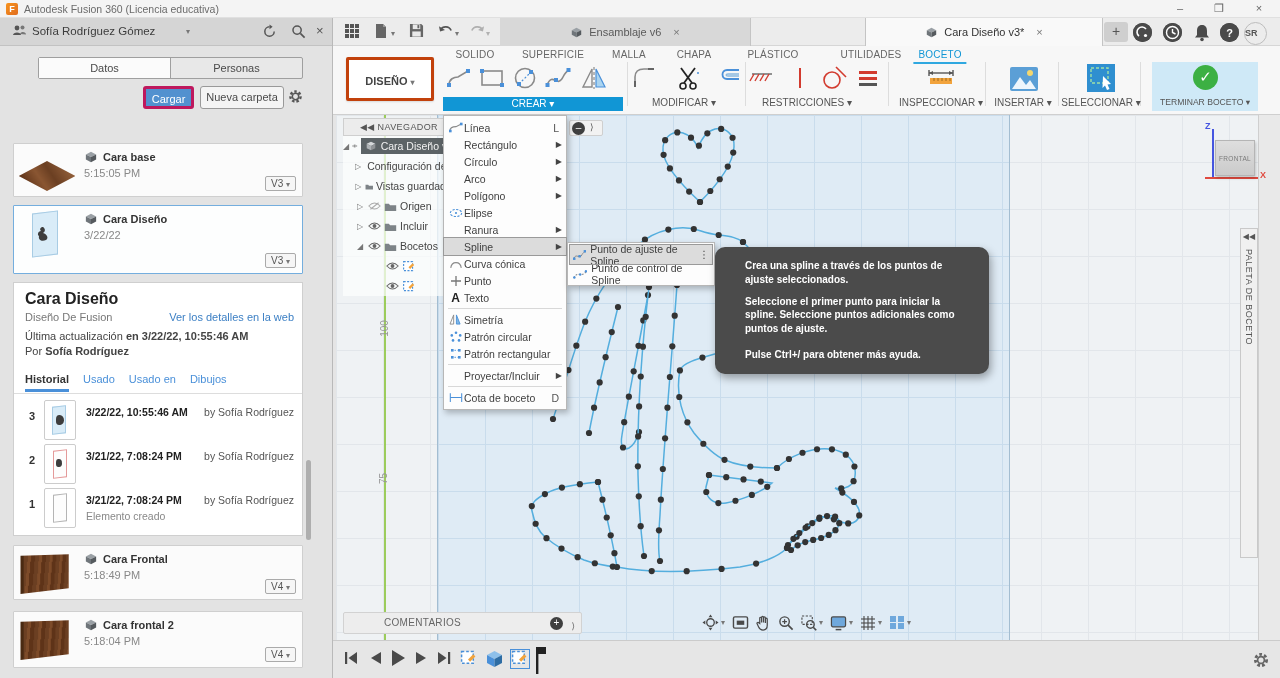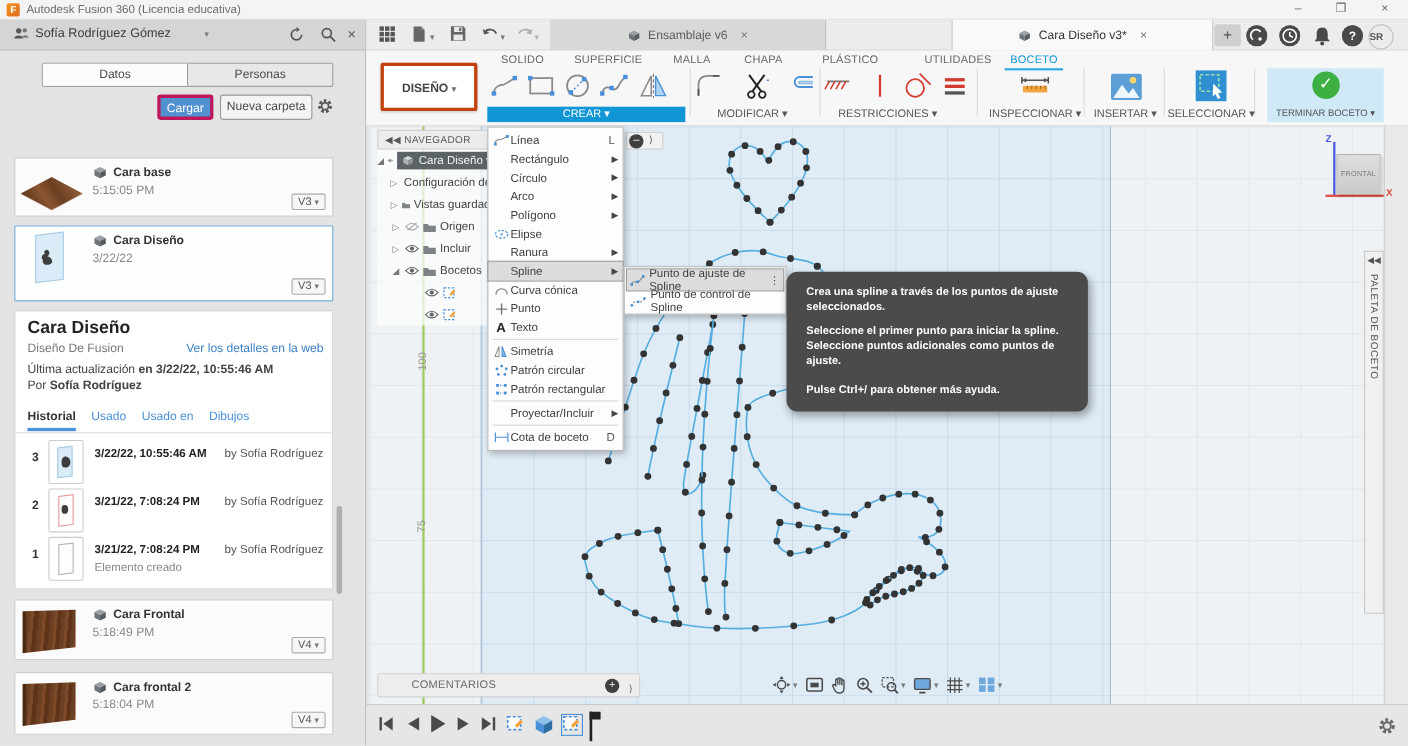--- a/index.html
+++ b/index.html
@@ -89,34 +89,34 @@
 #bluezone{position:absolute;left:101px;top:0;width:573px;height:525px;background:#dfebf5;background-image:linear-gradient(#c9dcec 1px,transparent 1px),linear-gradient(90deg,#c9dcec 1px,transparent 1px);background-size:47px 47px;border-left:1px solid #a3bdd1;border-right:1px solid #a3bdd1}
 #dock{position:absolute;left:922px;top:0;width:22px;height:525px;background:#e9e9e9;border-left:1px solid #cfcfcf}
 #palette{position:absolute;left:904px;top:113px;width:18px;height:330px;background:#f0f0f0;border:1px solid #c9c9c9}
 #palette .coll{text-align:center;color:#555;font-size:8px;padding-top:3px}
 #palette .vtxt{writing-mode:vertical-rl;font-size:9px;color:#555;letter-spacing:.5px;margin:8px auto 0;height:280px}
 #gaxis{position:absolute;left:48px;top:0;width:2px;height:525px;background:#8dc63f;opacity:.85}
 .rlabel{position:absolute;color:#979797;font-size:10px;transform:rotate(-90deg)}
 #sketch-svg{position:absolute;left:0;top:0;width:944px;height:525px}
 
 #navpanel{position:absolute;left:7px;top:3px;width:114px}
-#nav-head{height:18px;background:#ececec;border:1px solid #cfcfcf;color:#555;font-size:9px;letter-spacing:.4px;line-height:16px;padding-left:6px}
+#nav-head{height:18px;background:#ececec;border:1px solid #cfcfcf;color:#555;font-size:9px;letter-spacing:.4px;line-height:16px;padding-left:16px}
 .nrow{height:20px;display:flex;align-items:center;gap:3px;background:rgba(252,253,254,.72);font-size:10.5px;color:#444;white-space:nowrap;overflow:hidden}
 .nrow .sel{background:#5c6366;color:#f2f2f2;display:flex;align-items:center;gap:4px;padding:2px 4px;flex:1}
 .tri{color:#777;font-size:8px;width:10px;text-align:center}
 .indent1{margin-left:12px}.indent2{margin-left:30px}
 
 #vc-cube{position:absolute;left:879px;top:25px;width:40px;height:36px;background:linear-gradient(#dedede,#cbcbcb);border:1px solid #b5b5b5;box-shadow:1px 2px 3px rgba(0,0,0,.2);color:#7a7a7a;font-size:6.5px;text-align:center;line-height:36px;letter-spacing:.3px}
 #vc-z{position:absolute;left:869px;top:6px;color:#4656e0;font-size:9px;font-weight:bold}
 #vc-x{position:absolute;left:924px;top:55px;color:#e04a3f;font-size:9px;font-weight:bold}
 #vc-zline{position:absolute;left:876px;top:14px;width:2px;height:49px;background:#4656e0}
 #vc-xline{position:absolute;left:869px;top:62px;width:53px;height:2px;background:#e04a3f}
 
 #comments{position:absolute;left:7px;top:497px;width:239px;height:22px;background:#ededed;border:1px solid #d2d2d2;border-radius:2px;color:#666;font-size:10px;line-height:20px}
-#comments .lbl{margin-left:30px;letter-spacing:.3px}
+#comments .lbl{margin-left:40px;letter-spacing:.3px}
 .pillico{position:absolute;width:13px;height:13px;border-radius:50%;background:#3f3f3f;color:#fff;font-size:10px;line-height:12px;text-align:center}
 #toppill{position:absolute;left:233px;top:5px;width:34px;height:16px;background:#f2f2f2;border:1px solid #cfcfcf;border-radius:2px;color:#555}
 
 #navtools{position:absolute;left:366px;top:499px;display:flex;align-items:center;gap:7px}
 .nicon{display:flex;align-items:center;gap:2px;color:#4a4a4a}
 
 
 #bottombar{position:absolute;left:333px;top:640px;width:947px;height:38px;background:#e6e6e6;border-top:1px solid #cbcbcb}
 .pb{position:absolute;top:10px}
 .tlitem{position:absolute;top:9px;width:18px;height:18px}
@@ -133,21 +133,21 @@
 .mi.hl{background:#dcdcdc;outline:1px solid #9a9a9a}
 .msep{height:1px;background:#d8d8d8;margin:2px 4px}
 
 
 #submenu{position:absolute;left:567px;top:242px;width:148px;background:#fdfdfd;border:1px solid #b7b7b7;box-shadow:2px 3px 6px rgba(0,0,0,.25);padding:2px;z-index:41}
 .smi{height:19px;display:flex;align-items:center;gap:4px;padding:0 3px;color:#3f3f3f;font-size:10.5px}
 .smi.hl{background:#dcdcdc;outline:1px solid #9a9a9a}
 .smi .dots3{margin-left:auto;color:#444;font-size:10px}
 
 
-#tooltip{position:absolute;left:715px;top:247px;width:274px;background:#4b4b4b;border-radius:10px;box-shadow:2px 4px 8px rgba(0,0,0,.35);padding:12px 18px;color:#fff;font-size:10px;font-weight:bold;line-height:1.38;z-index:42}
+#tooltip{position:absolute;left:715px;top:247px;width:274px;background:#4b4b4b;border-radius:10px;box-shadow:2px 4px 8px rgba(0,0,0,.35);padding:12px 30px;color:#fff;font-size:10px;font-weight:bold;line-height:1.38;z-index:42}
 #tooltip p{margin-bottom:8px}
 #tooltip p:last-child{margin-bottom:0;margin-top:12px}
 </style>
 </head>
 <body>
 
 <div id="titlebar">
   <span class="logo">F</span>
   <span class="ttl">Autodesk Fusion 360 (Licencia educativa)</span>
   <span class="winbtn" style="left:1165px">–</span>

